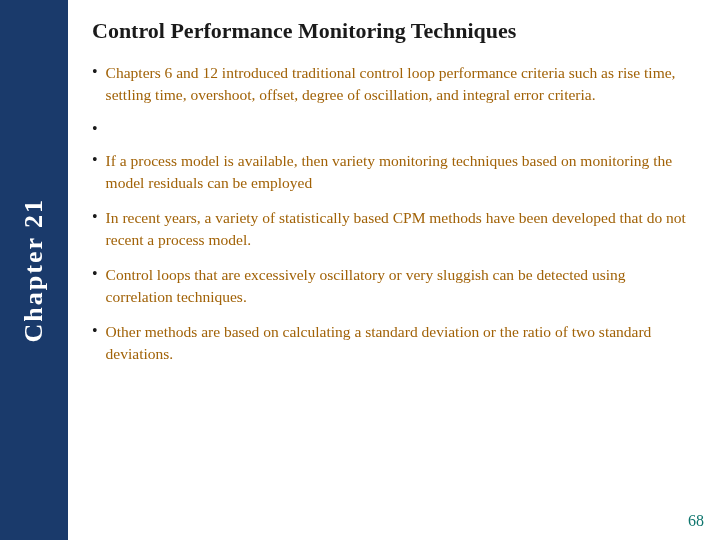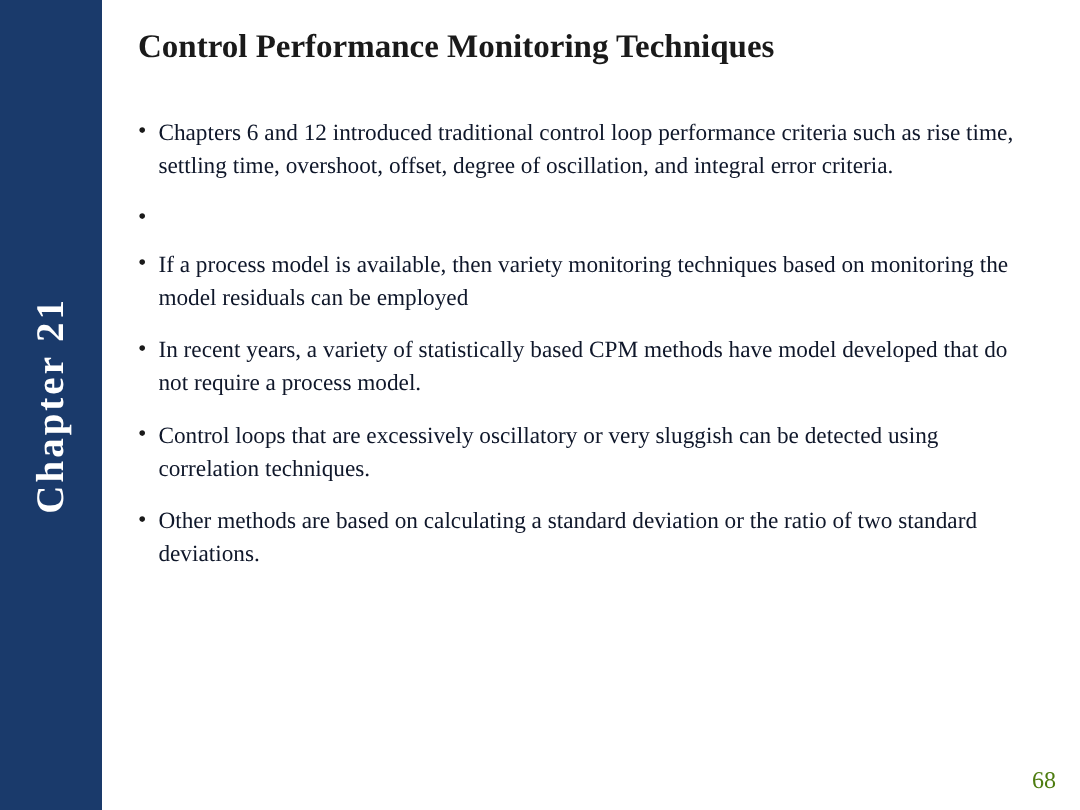--- a/index.html
+++ b/index.html
@@ -49,21 +49,21 @@
       flex: 1;
       display: flex;
       flex-direction: column;
       padding: 18px 28px 18px 24px;
     }
 
     .slide-title {
       font-size: 22px;
       font-weight: bold;
       color: #1a1a1a;
-      margin-bottom: 34px;
+      margin-bottom: 18px;
       font-family: 'Times New Roman', Times, serif;
       border-bottom: none;
     }
 
     .bullet-list {
       list-style: none;
       display: flex;
       flex-direction: column;
       gap: 12px;
       flex: 1;
@@ -78,31 +78,31 @@
 
     .bullet-dot {
       color: #1a1a1a;
       font-size: 16px;
       margin-top: 1px;
       flex-shrink: 0;
     }
 
     .bullet-text {
       font-size: 15.5px;
-      color: #0f172a;
+      color: #a16207;
       line-height: 1.45;
       font-family: 'Times New Roman', Times, serif;
     }
 
     .page-number {
       position: absolute;
       bottom: 10px;
       right: 16px;
       font-size: 16px;
-      color: #4d7c0f;
+      color: #0f766e;
       font-family: 'Times New Roman', Times, serif;
     }
   </style>
 </head>
 <body>
 
 <div class="slide-container">
 
   <div class="sidebar">
     <span class="sidebar-text">Chapter 21</span>
@@ -120,21 +120,21 @@
         </li>
         <li class="bullet-item">
           <span class="bullet-dot">•</span>
         </li>
         <li class="bullet-item">
           <span class="bullet-dot">•</span>
           <span class="bullet-text">If a process model is available, then variety monitoring techniques based on monitoring the model residuals can be employed</span>
         </li>
         <li class="bullet-item">
           <span class="bullet-dot">•</span>
-          <span class="bullet-text">In recent years, a variety of statistically based CPM methods have model developed that do not require a process model.</span>
+          <span class="bullet-text">In recent years, a variety of statistically based CPM methods have been developed that do not recent a process model.</span>
         </li>
         <li class="bullet-item">
           <span class="bullet-dot">•</span>
           <span class="bullet-text">Control loops that are excessively oscillatory or very sluggish can be detected using correlation techniques.</span>
         </li>
         <li class="bullet-item">
           <span class="bullet-dot">•</span>
           <span class="bullet-text">Other methods are based on calculating a standard deviation or the ratio of two standard deviations.</span>
         </li>
       </ul>

